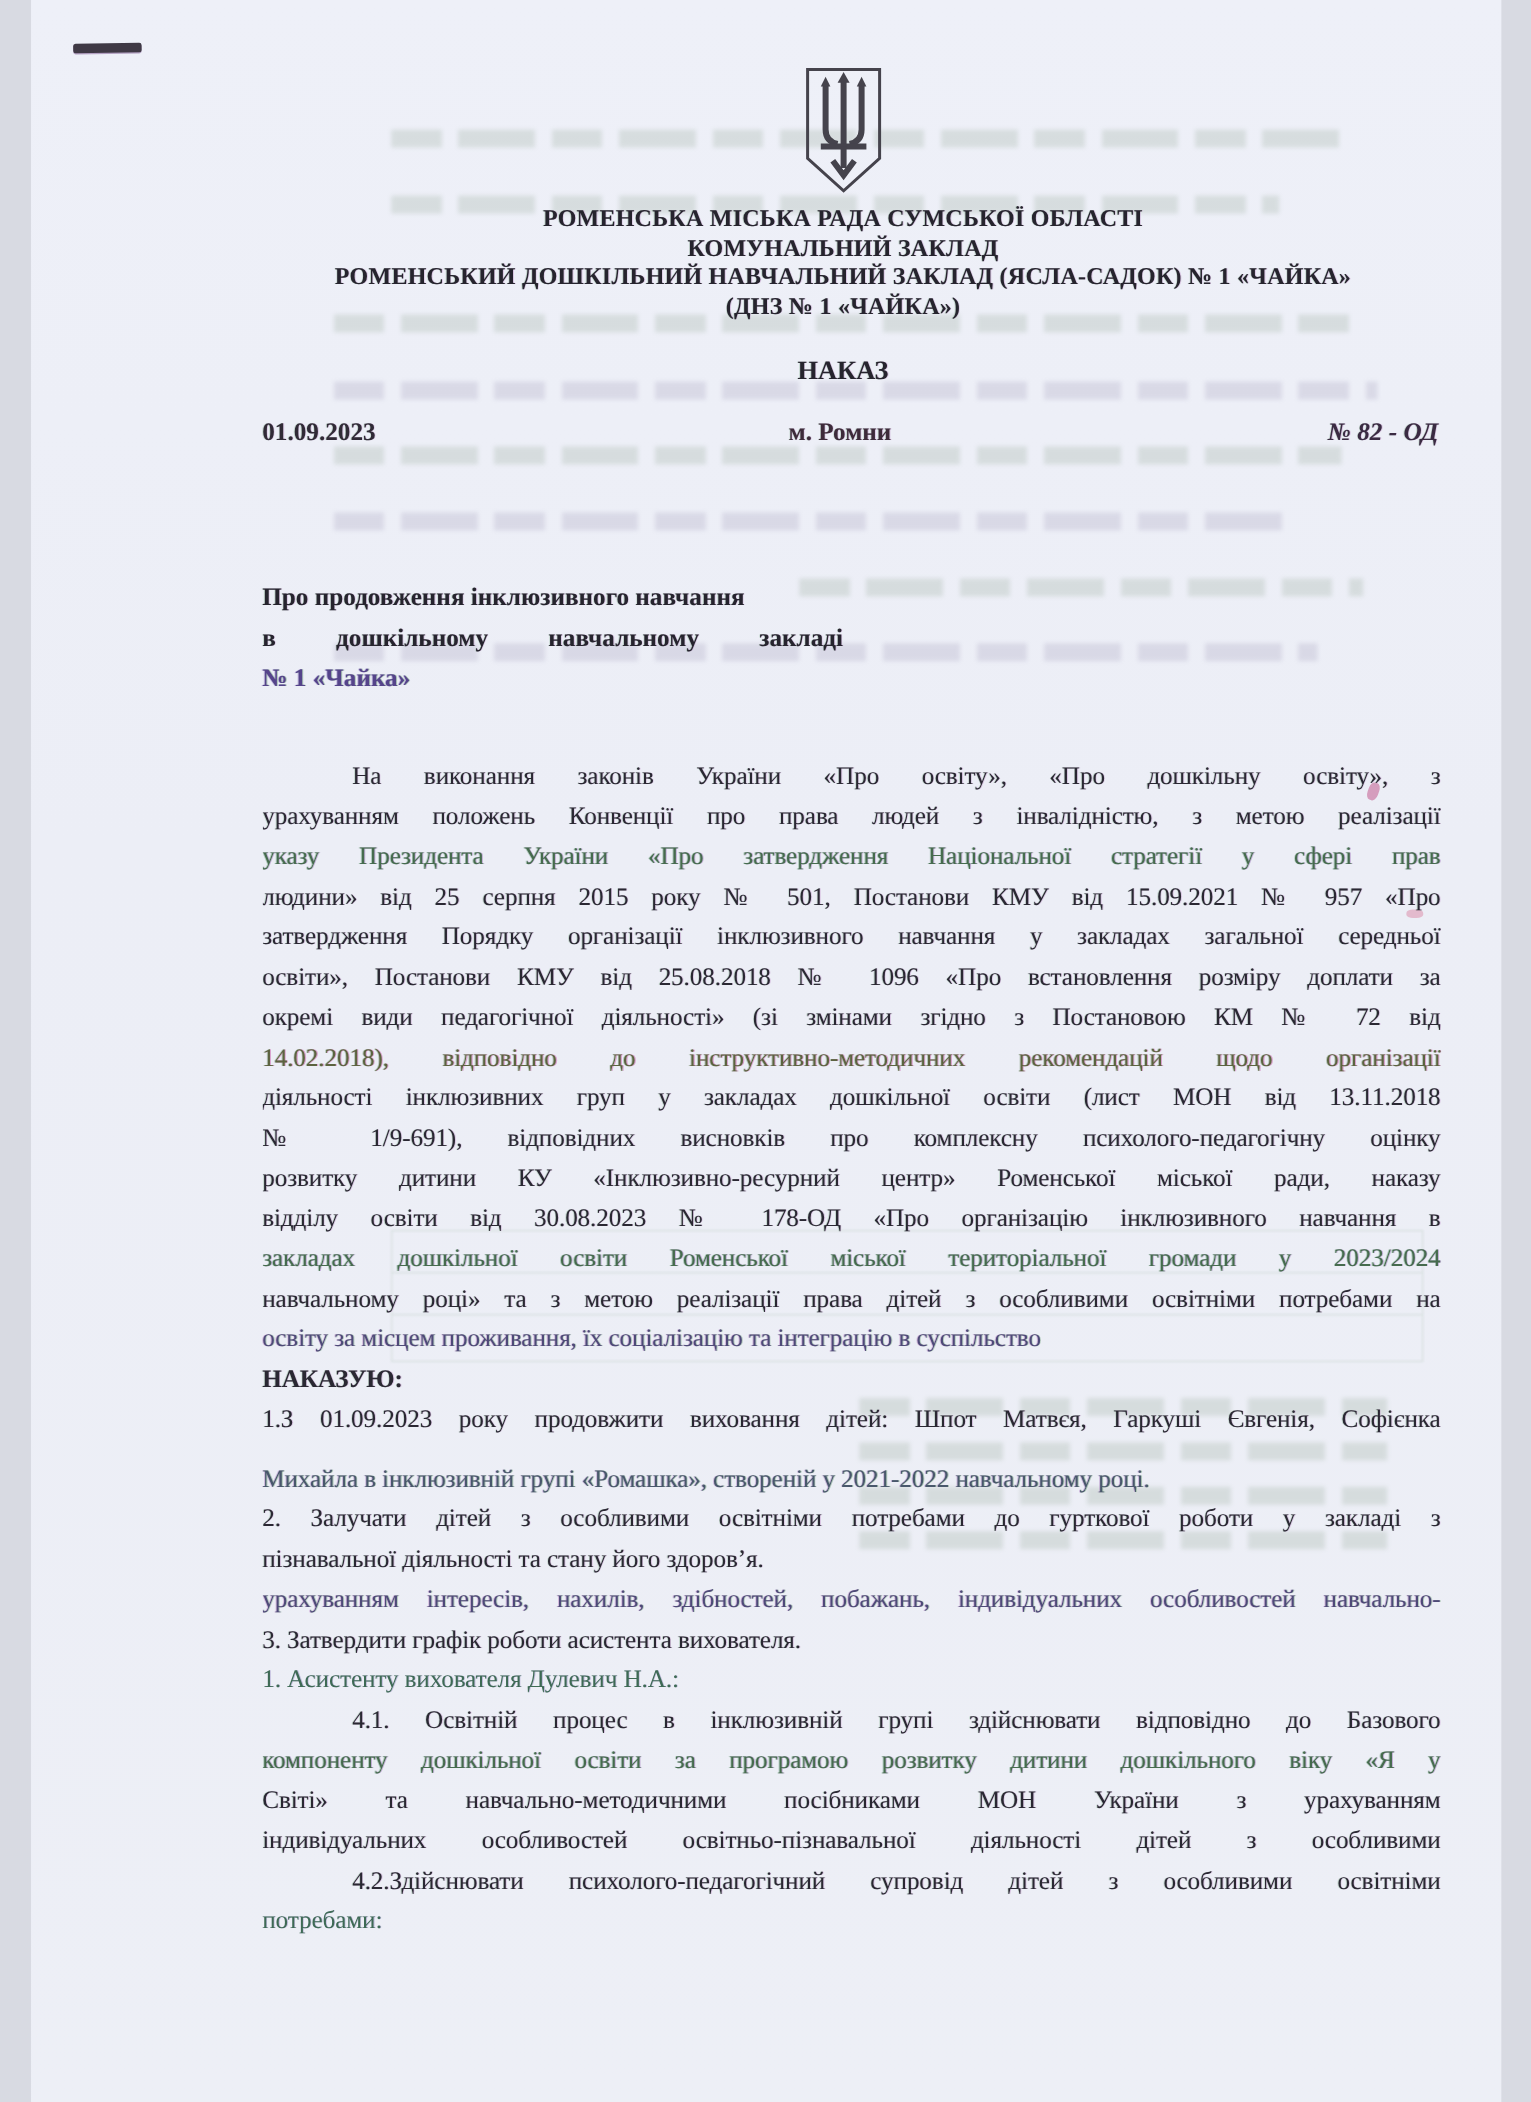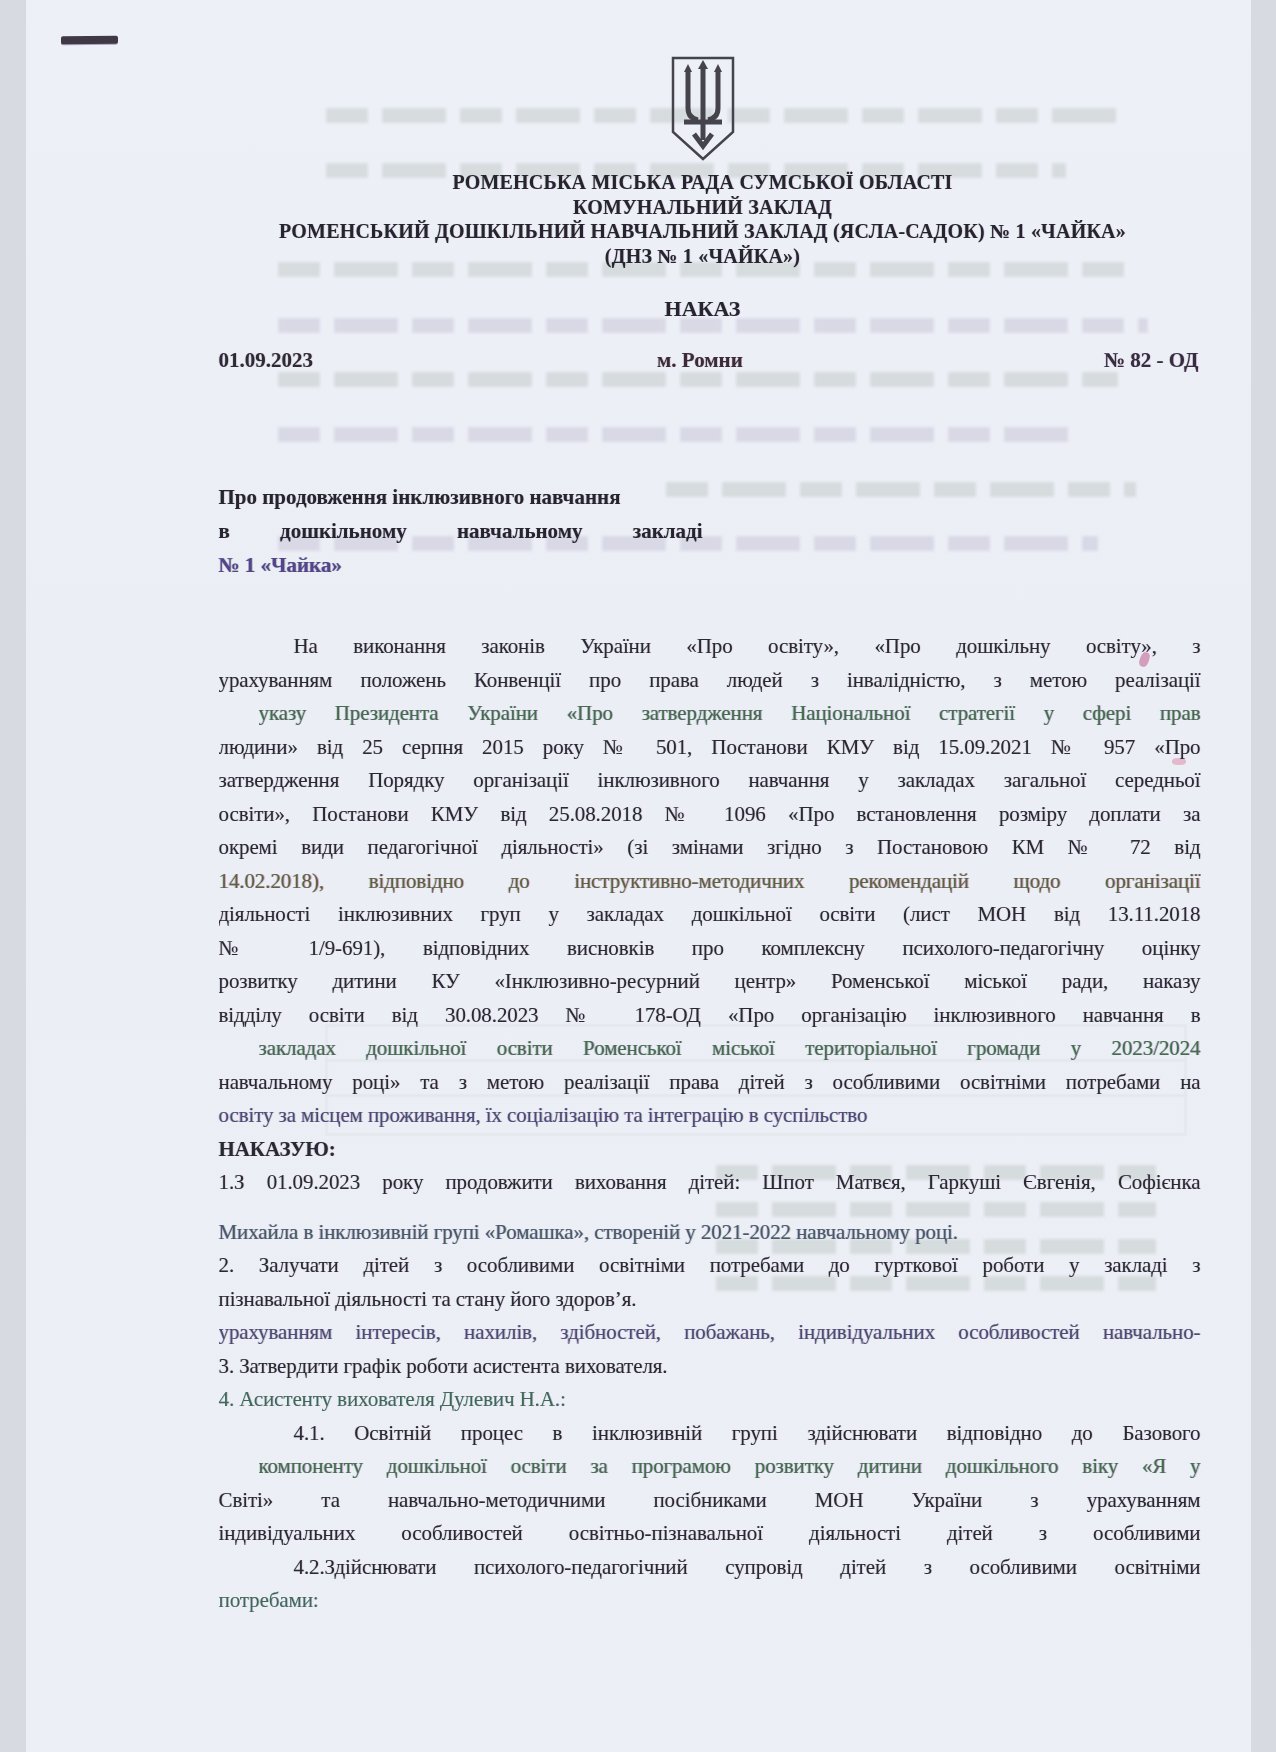--- a/index.html
+++ b/index.html
@@ -27,33 +27,33 @@
   .ghost-table{position:absolute;border:1.5px solid rgba(110,150,110,.35);opacity:.5;filter:blur(1px);}
   .ghost-table .row{border-top:1.5px solid rgba(110,150,110,.35);height:34px;}
   
   .emblem{position:absolute;left:644px;top:56px;width:66px;height:106px;}
   
   .hdr{position:absolute;left:97px;top:170px;width:1160px;text-align:center;font-weight:bold;font-size:20px;line-height:24.5px;letter-spacing:.2px;color:#26242e;}
   .nakaz{position:absolute;left:97px;top:296px;width:1160px;text-align:center;font-weight:bold;font-size:22px;color:#26242e;}
   .dateline{position:absolute;left:193px;top:348px;width:980px;height:30px;font-weight:bold;font-size:21px;color:#302a36;}
   .dateline .d{position:absolute;left:0;}
   .dateline .p{position:absolute;left:50%;transform:translateX(-60%);color:#3d2b3a;}
-  .dateline .n{position:absolute;right:0;color:#3a2b42;}
+  .dateline .n{position:absolute;right:0;color:#3a2b42;font-style:italic;}
   .subject{position:absolute;left:193px;top:480px;width:484px;font-weight:bold;font-size:21px;line-height:34px;color:#26242e;}
   .subject .jl{text-align:justify;text-align-last:justify;}
   .bodytxt{position:absolute;left:193px;top:630px;width:982px;font-size:21px;line-height:33.5px;letter-spacing:-.1px;}
   .ln{height:33.5px;white-space:nowrap;}
   .ln.j{white-space:normal;text-align:justify;text-align-last:justify;height:33.5px;overflow:hidden;}
   .ln.ind{text-indent:75px;}
   .ln.bold{font-weight:bold;}
   
   .fr{text-shadow:.7px 0 0 rgba(150,60,160,.22),-.7px 0 0 rgba(40,120,50,.20);}
   
   .t1{color:#55448a;text-shadow:.8px 0 0 rgba(60,130,70,.35),-.8px 0 0 rgba(90,60,160,.3);}
-  .t2{color:#466b4e;text-shadow:.8px 0 0 rgba(120,60,160,.35),-.8px 0 0 rgba(40,120,60,.3);margin-left:40px;}
+  .t2{color:#466b4e;text-shadow:.8px 0 0 rgba(120,60,160,.35),-.8px 0 0 rgba(40,120,60,.3);}
   .t3{color:#5c6340;text-shadow:.9px 0 0 rgba(190,50,150,.4),-.8px 0 0 rgba(60,110,50,.3);}
   .t4{color:#4e4a78;text-shadow:.8px 0 0 rgba(60,130,70,.3),-.8px 0 0 rgba(150,60,160,.3);}
   .t5{color:#3e6a55;text-shadow:.7px 0 0 rgba(90,70,160,.3);}
   .t6{color:#49586c;text-shadow:.8px 0 0 rgba(60,130,70,.35),-.8px 0 0 rgba(130,60,160,.3);margin-top:16px;}
 </style>
 </head>
 <body>
 
 <div class="page">
 
@@ -136,21 +136,21 @@
     <div class="ln j fr">навчальному році» та з метою реалізації права дітей з особливими освітніми потребами на</div>
     <div class="ln t4">освіту за місцем проживання, їх соціалізацію та інтеграцію в суспільство</div>
 
     <div class="ln bold fr">НАКАЗУЮ:</div>
     <div class="ln j fr">1.З 01.09.2023 року продовжити виховання дітей: Шпот Матвєя, Гаркуші Євгенія, Софієнка</div>
     <div class="ln t6">Михайла в інклюзивній групі «Ромашка», створеній у 2021-2022 навчальному році.</div>
     <div class="ln j fr">2. Залучати дітей з особливими освітніми потребами до гурткової роботи у закладі з</div>
     <div class="ln fr">пізнавальної діяльності та стану його здоров’я.</div>
     <div class="ln j t4">урахуванням інтересів, нахилів, здібностей, побажань, індивідуальних особливостей навчально-</div>
     <div class="ln fr">3. Затвердити графік роботи асистента вихователя.</div>
-    <div class="ln t5">4. Асистенту вихователя Дулевич Н.А.:</div>
+    <div class="ln t5">1. Асистенту вихователя Дулевич Н.А.:</div>
     <div class="ln j ind fr">4.1. Освітній процес в інклюзивній групі здійснювати відповідно до Базового</div>
     <div class="ln j t2">компоненту дошкільної освіти за програмою розвитку дитини дошкільного віку «Я у</div>
     <div class="ln j fr">Світі» та навчально-методичними посібниками МОН України з урахуванням</div>
     <div class="ln j fr">індивідуальних особливостей освітньо-пізнавальної діяльності дітей з особливими</div>
     <div class="ln j ind fr">4.2.Здійснювати психолого-педагогічний супровід дітей з особливими освітніми</div>
     <div class="ln t5">потребами:</div>
   </div>
 
 </div>
 

